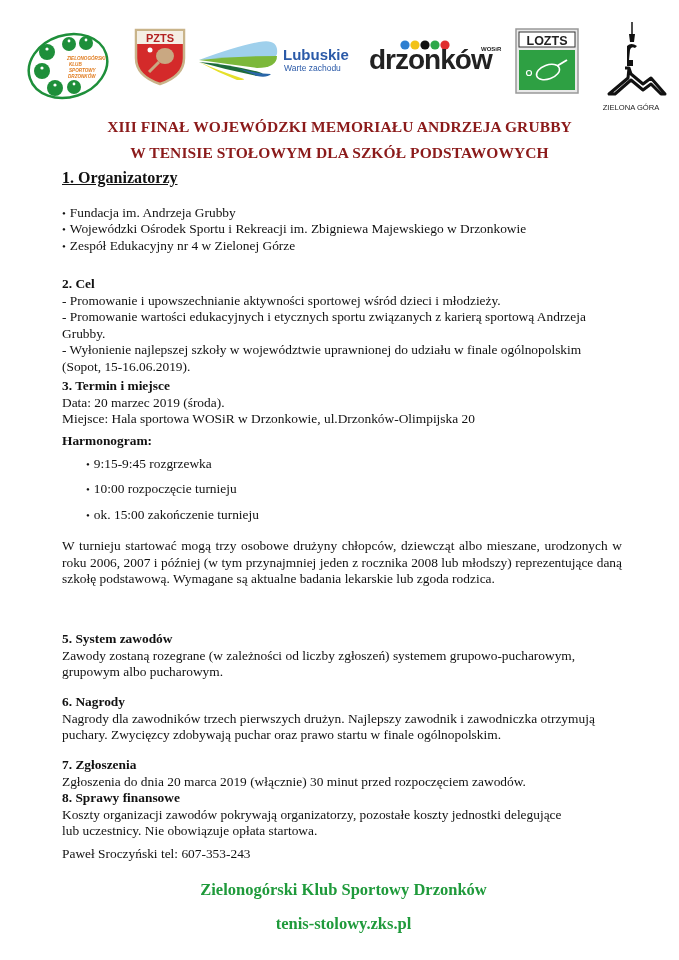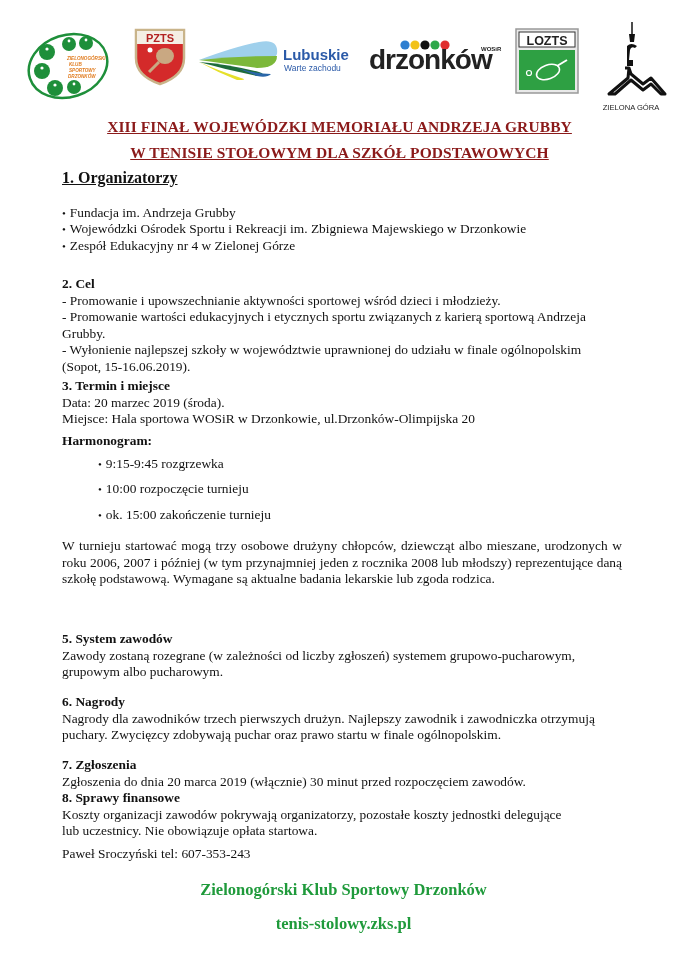--- a/index.html
+++ b/index.html
@@ -8,21 +8,21 @@
   .logos { position: absolute; left: 17px; top: 0; width: 679px; height: 118px; }
   .logo { position: absolute; }
   #logo-zks { left: 8px; top: 30px; width: 86px; height: 70px; }
   #logo-pzts { left: 116px; top: 28px; width: 54px; height: 58px; }
   #logo-lubuskie { left: 180px; top: 38px; width: 155px; height: 44px; }
   #logo-drzonkow { left: 352px; top: 36px; width: 135px; height: 38px; }
   #logo-lozts { left: 498px; top: 28px; width: 64px; height: 66px; }
   #logo-zg { left: 578px; top: 20px; width: 72px; height: 94px; }
 
   .title { position: absolute; left: 0; width: 679px; text-align: center;
-           color: #8b1a1a; font-weight: bold; font-size: 15.5px; text-decoration: underline;
+           color: #8b1a1a; font-weight: bold; font-size: 15.5px; 
            letter-spacing: 0.1px; }
   #title1 { top: 118px; }
   #title2 { top: 144px; }
 
   .doc { position: absolute; left: 62px; width: 560px; font-size: 13.4px; line-height: 16.6px; }
   .h { font-weight: bold; }
   .h-und { text-decoration: underline; font-size: 16px; }
   .bul::before { content: "\2022"; margin-right: 4px; font-size: 11px; }
   .just { text-align: justify; text-align-last: left; }
   .footer { position: absolute; left: 4px; width: 679px; text-align: center; color: #1f9a3b;
@@ -126,21 +126,21 @@
 </div>
 
 <div class="doc" style="top:378px;">
   <div class="h">3. Termin i miejsce</div>
   <div>Data: 20 marzec 2019 (środa).</div>
   <div>Miejsce: Hala sportowa WOSiR w Drzonkowie, ul.Drzonków-Olimpijska 20</div>
 </div>
 
 <div class="doc" style="top:433px;">
   <div class="h">Harmonogram:</div>
-  <div style="margin-left:36px; margin-top:6px;">
+  <div style="margin-left:24px; margin-top:6px;">
     <div class="bul" style="margin-bottom:9px;">9:15-9:45 rozgrzewka</div>
     <div class="bul" style="margin-bottom:9px;">10:00 rozpoczęcie turnieju</div>
     <div class="bul">ok. 15:00 zakończenie turnieju</div>
   </div>
 </div>
 
 <div class="doc" style="top:538px;">
   <div class="just">W turnieju startować mogą trzy osobowe drużyny chłopców, dziewcząt albo mieszane, urodzonych w roku 2006, 2007 i później (w tym przynajmniej jeden z rocznika 2008 lub młodszy) reprezentujące daną szkołę podstawową. Wymagane są aktualne badania lekarskie lub zgoda rodzica.</div>
 </div>
 

